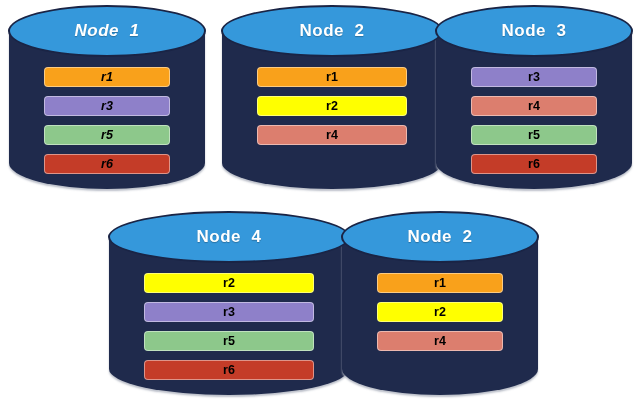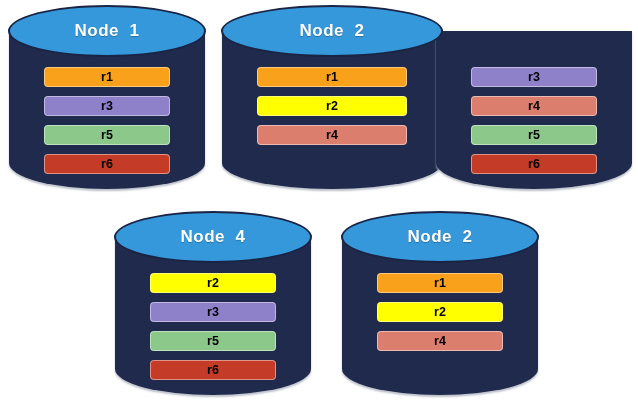--- a/index.html
+++ b/index.html
@@ -69,24 +69,24 @@
     border: 1px solid rgba(255,255,255,0.45);
     display: flex;
     align-items: center;
     justify-content: center;
     font-weight: bold;
     font-size: 12.5px;
     color: #000000;
     line-height: 1;
   }
   
-  #node-0 { left: 8px;   top: 5px;   }
+  #node-0 { left: 8px;   top: 5px; font-style: italic;   }
   #node-1 { left: 221px; top: 5px; padding-left: 24px;   }
   #node-2 { left: 435px; top: 5px;   }
-  #node-3 { left: 114px; top: 211px; }
+  #node-3 { left: 108px; top: 211px; padding-left: 44px; }
   #node-4 { left: 341px; top: 211px; }
 </style>
 </head>
 <body>
 
 <div id="canvas">
 
   <div class="node" id="node-0">
     <div class="cyl-body"></div>
     <div class="cyl-top">
@@ -107,20 +107,23 @@
     </div>
     <div class="replica-stack">
         <div class="bar" style="background: rgb(249, 161, 27); color: rgb(0, 0, 0);">r1</div>
         <div class="bar" style="background: rgb(255, 255, 0); color: rgb(0, 0, 0);">r2</div>
         <div class="bar" style="background: rgb(220, 126, 110); color: rgb(0, 0, 0);">r4</div>
       </div>
   </div>
 
   <div class="node" id="node-2">
     <div class="cyl-body"></div>
+    <div class="cyl-top">
+      <span class="node-title">Node  3</span>
+    </div>
     <div class="replica-stack">
         <div class="bar" style="background: rgb(142, 128, 201); color: rgb(0, 0, 0);">r3</div>
         <div class="bar" style="background: rgb(220, 126, 110); color: rgb(0, 0, 0);">r4</div>
         <div class="bar" style="background: rgb(141, 200, 139); color: rgb(0, 0, 0);">r5</div>
         <div class="bar" style="background: rgb(196, 60, 40); color: rgb(0, 0, 0);">r6</div>
       </div>
   </div>
 
   <div class="node" id="node-3">
     <div class="cyl-body"></div>

